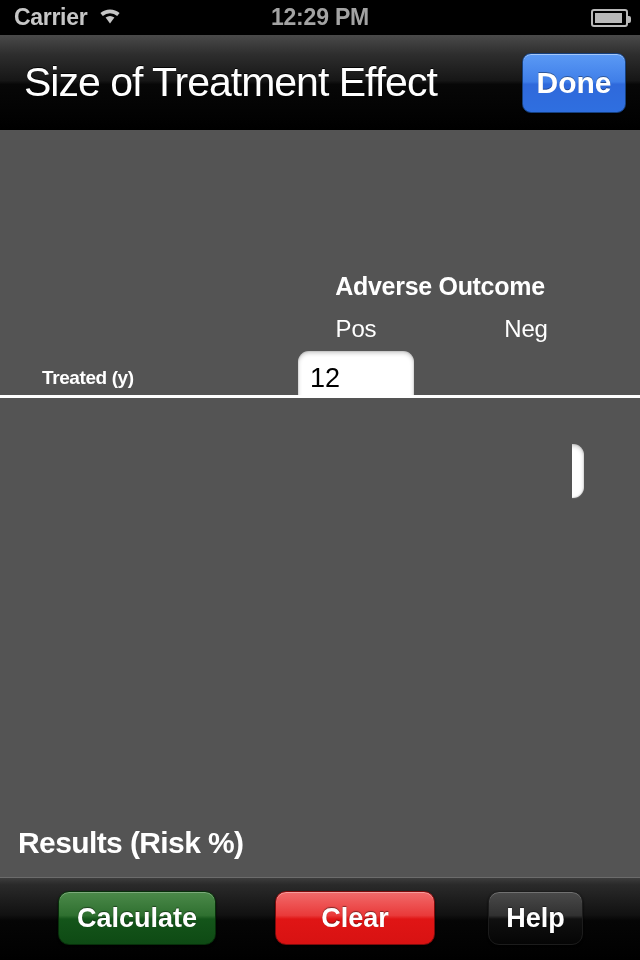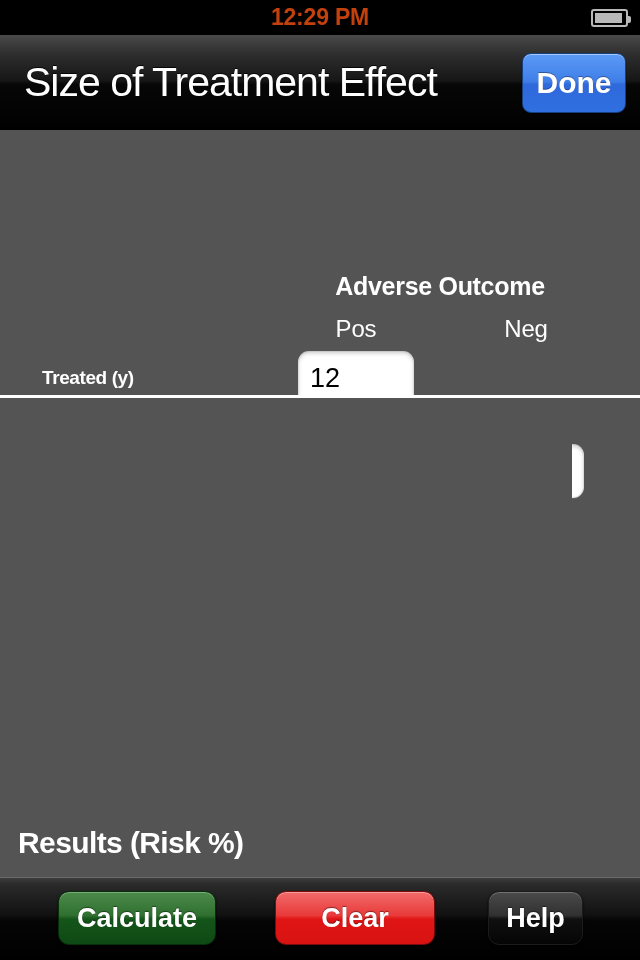--- a/index.html
+++ b/index.html
@@ -41,21 +41,21 @@
     letter-spacing: -0.3px;
     color: #c6c6c6;
   }
   .wifi-icon { display: block; }
   #clock-label {
     position: absolute;
     left: 0; width: 640px;
     text-align: center;
     font-size: 23px;
     font-weight: bold;
-    color: #c2410c;
+    color: #a3a3a3;
     letter-spacing: -0.2px;
   }
   #sb-right {
     position: absolute;
     right: 12px;
     top: 50%;
     transform: translateY(-50%);
     display: flex;
     align-items: center;
   }
@@ -283,20 +283,29 @@
     box-shadow: inset 0 1px 0 rgba(255,255,255,0.22),
                 0 1px 2px rgba(0,0,0,0.9);
   }
 </style>
 </head>
 <body>
 
 <div id="screen">
 
   <div id="statusbar">
+    <div id="sb-left">
+      <span id="carrier-label">Carrier</span>
+      <span class="wifi-icon">
+        <svg width="26" height="19" viewBox="0 0 26 19">
+          <path d="M13 17.5 L8.6 11.6 A7.6 7.6 0 0 1 17.4 11.6 Z" fill="#c6c6c6"></path>
+          <path d="M3.4 7.1 A14.5 14.5 0 0 1 22.6 7.1 L20.2 10.0 A11.1 11.1 0 0 0 5.8 10.0 Z" fill="#c6c6c6"></path>
+        </svg>
+      </span>
+    </div>
     <div id="clock-label">12:29 PM</div>
     <div id="sb-right">
       <span class="battery">
         <span class="battery-fill"></span>
       </span>
     </div>
   </div>
 
   <div id="navbar">
     <div id="nav-title">Size of Treatment Effect</div>

